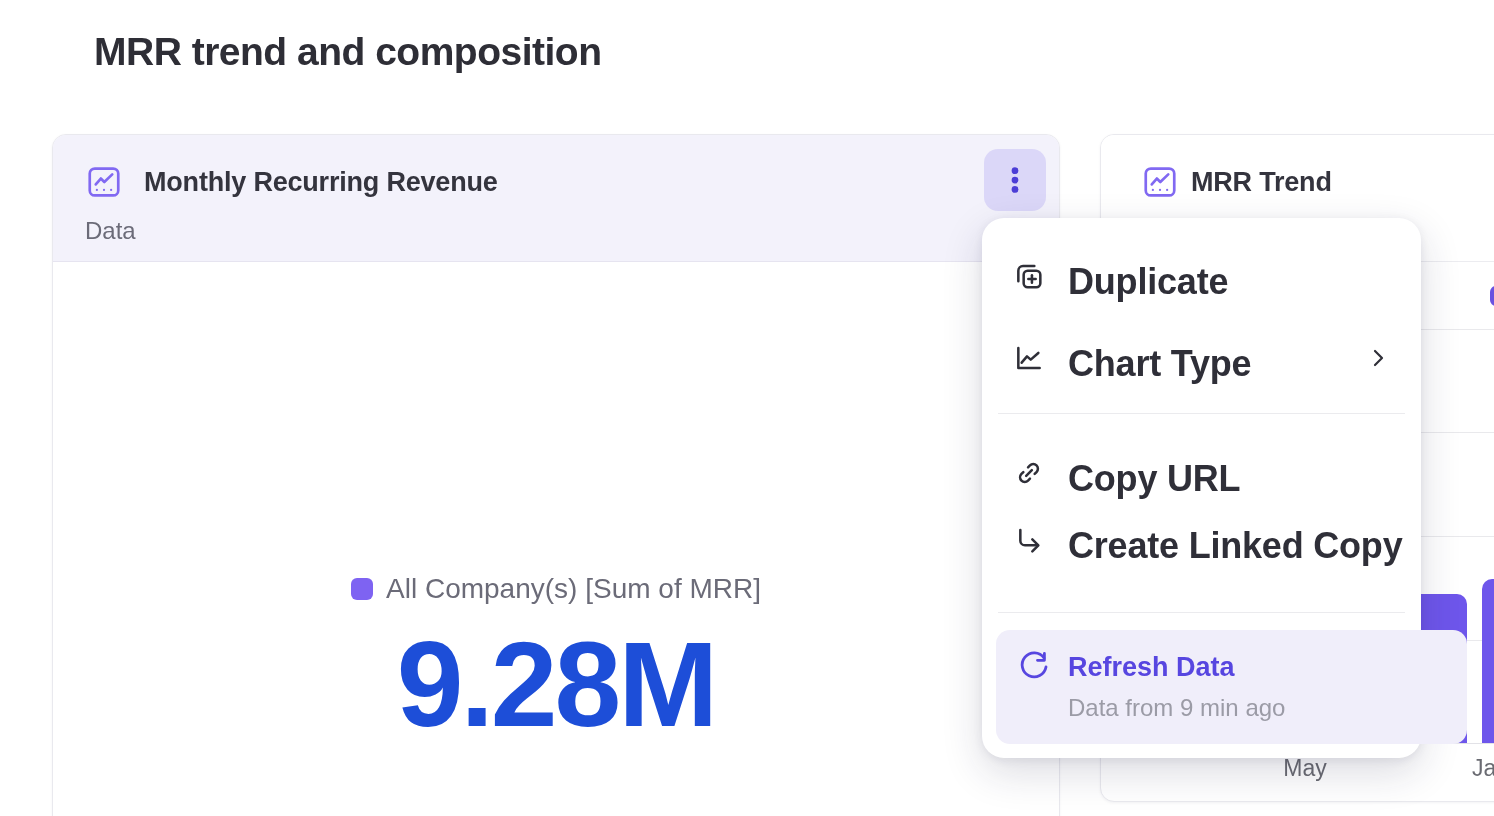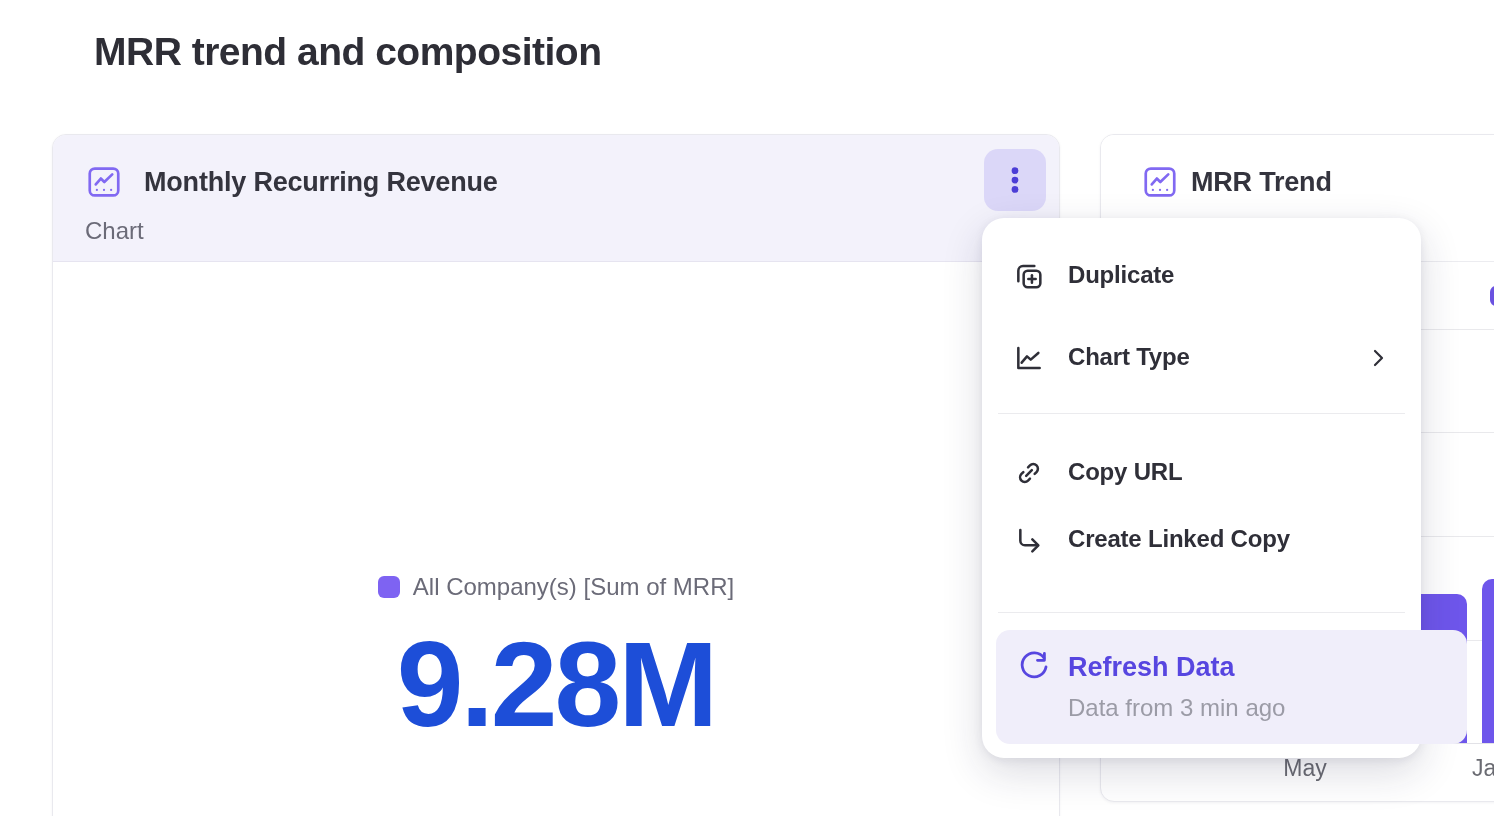--- a/index.html
+++ b/index.html
@@ -46,21 +46,21 @@
 
   .kebab-btn{position:absolute;left:931px;top:14px;width:62px;height:62px;border:none;
     border-radius:14px;background:var(--kebab-bg);cursor:pointer;display:flex;
     align-items:center;justify-content:center;}
   .kebab-btn svg{width:30px;height:30px;display:block;}
 
   .card-body{position:absolute;left:0;top:128px;right:0;bottom:0;background:#fff;}
   .legend{position:absolute;left:0;right:0;top:310px;display:flex;align-items:center;
     justify-content:center;gap:13px;}
   .legend-swatch{width:22px;height:22px;border-radius:6px;background:var(--swatch);flex:0 0 auto;}
-  .legend-label{font-size:24px;color:var(--text-gray);font-weight:400;}
+  .legend-label{font-size:28px;color:var(--text-gray);font-weight:400;}
   .big-number{position:absolute;left:0;right:0;top:352px;text-align:center;
     font-size:120px;font-weight:700;color:#1d4ed8;letter-spacing:-3px;}
 
   
   .gridline{position:absolute;left:24px;right:0;height:1px;background:var(--grid);}
   .axis-line{position:absolute;left:24px;right:0;height:1px;background:#E2E2E7;}
   .bar{position:absolute;background:var(--accent);}
   .bar-october{left:295px;width:71px;top:459px;height:149px;border-radius:10px 10px 0 0;}
   .bar-january{left:381px;width:60px;top:444px;height:164px;border-radius:10px 0 0 0;}
   .trend-legend-swatch{position:absolute;left:389px;top:151px;width:26px;height:20px;
@@ -68,21 +68,21 @@
   .x-label{position:absolute;top:620px;font-size:23px;color:#6A6B72;}
   .x-label-october{left:144px;width:120px;text-align:center;}
   .x-label-january{left:371px;}
 
   
   .menu{position:absolute;left:982px;top:218px;width:439px;height:540px;background:#fff;
     border-radius:22px;box-shadow:0 14px 40px rgba(30,30,70,0.16),0 2px 10px rgba(30,30,70,0.08);}
   .menu-item{position:absolute;left:14px;right:14px;height:56px;cursor:pointer;border-radius:10px;}
   .menu-item .mi-icon{position:absolute;left:17px;top:12px;width:32px;height:32px;}
   .menu-item .mi-icon svg{width:32px;height:32px;display:block;stroke:#2F2F38;}
-  .menu-item .mi-label{position:absolute;left:72px;top:13px;font-size:24px;font-weight:600;
+  .menu-item .mi-label{position:absolute;left:72px;top:13px;font-size:36px;font-weight:600;
     color:#2F2F38;letter-spacing:-0.2px;}
   .mi-duplicate{top:30px;}
   .mi-charttype{top:112px;}
   .mi-copyurl{top:227px;}
   .mi-linkedcopy{top:294px;}
   .chevron{position:absolute;left:370px;top:16px;width:24px;height:24px;}
   .chevron svg{width:24px;height:24px;display:block;}
   .menu-divider{position:absolute;left:16px;right:16px;height:1px;background:#EBEBEE;}
   .divider-1{top:195px;}
   .divider-2{top:394px;}
@@ -115,21 +115,21 @@
       <span class="card-title">Monthly Recurring Revenue</span>
       <button class="kebab-btn">
         <span>
           <svg viewBox="0 0 24 24" fill="#4C3ED6">
             <circle cx="12" cy="4.5" r="2.7"></circle>
             <circle cx="12" cy="12" r="2.7"></circle>
             <circle cx="12" cy="19.5" r="2.7"></circle>
           </svg>
         </span>
       </button>
-      <div class="card-subtitle">Chart</div>
+      <div class="card-subtitle">Data</div>
     </div>
     <div class="card-body">
       <div class="legend">
         <span class="legend-swatch"></span>
         <span class="legend-label">All Company(s) [Sum of MRR]</span>
       </div>
       <div class="big-number">9.28M</div>
     </div>
   </section>
 
@@ -219,17 +219,17 @@
     <div class="menu-divider divider-2"></div>
 
     <div class="refresh-item">
       <span class="mi-icon">
         <svg viewBox="0 0 24 24" fill="none" stroke="#5746E0" stroke-width="2.1" stroke-linecap="round" stroke-linejoin="round">
           <path d="M19.5 5.2 A9 9 0 1 0 21 12"></path>
           <polyline points="19.8,1.8 19.8,7 14.6,7"></polyline>
         </svg>
       </span>
       <span class="refresh-label">Refresh Data</span>
-      <span class="refresh-status">Data from 3 min ago</span>
+      <span class="refresh-status">Data from 9 min ago</span>
     </div>
 
   </div>
 </div>
 
 </body></html>

